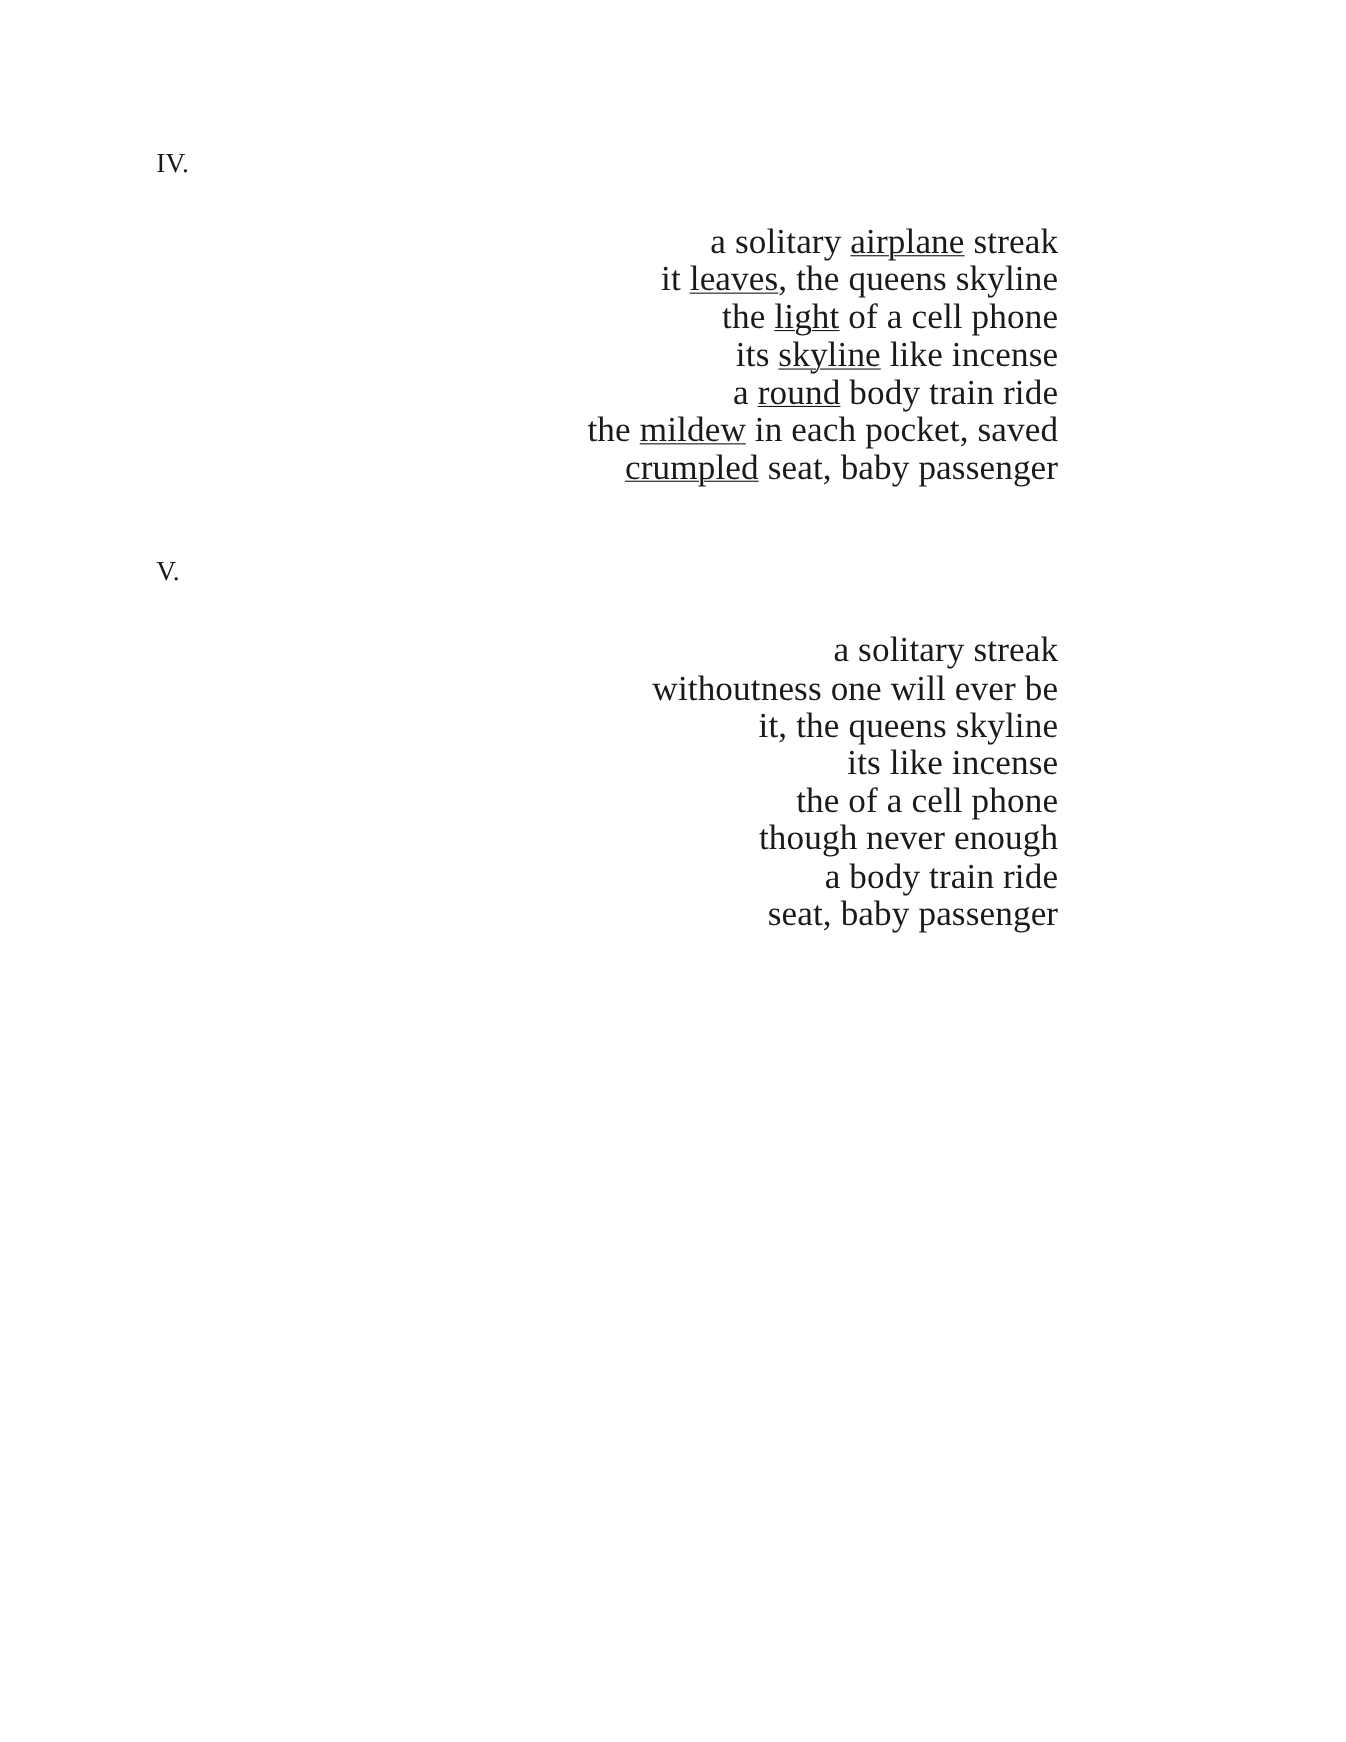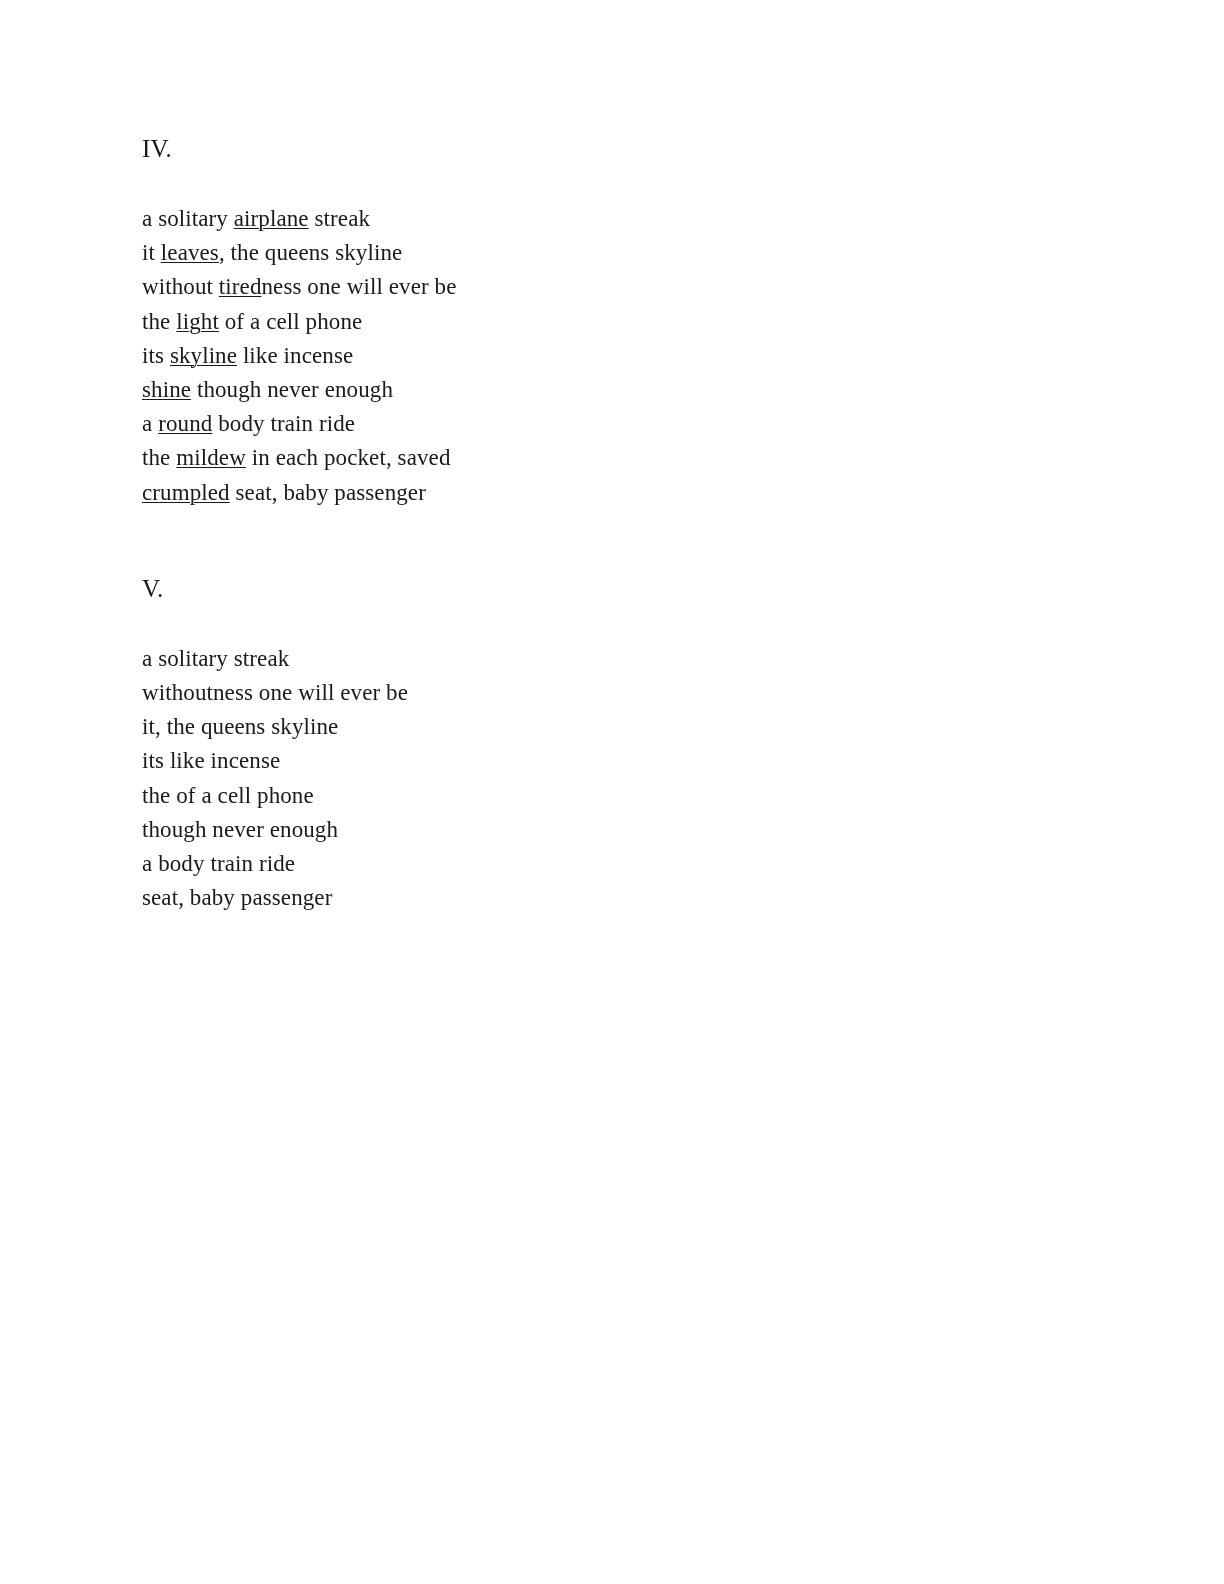--- a/index.html
+++ b/index.html
@@ -32,23 +32,24 @@
   .section {
     margin-bottom: 62px;
   }
   .section-number {
     font-size: 25px;
     line-height: 34px;
     letter-spacing: 0.2px;
     margin-bottom: 36px;
   }
   .poem {
-    font-size: 23px;
+    font-size: 32px;
     line-height: 34.2px;
     letter-spacing: 0.1px;
+    text-align: right;
   }
   .poem-line {
     white-space: pre-wrap;
     min-height: 34px;
   }
   .u {
     text-decoration: underline;
     text-decoration-thickness: 1px;
     text-underline-offset: 2px;
   }
@@ -57,24 +58,22 @@
 <body>
 
 <div class="page">
   <div class="content">
 
     <div class="section">
       <div class="section-number">IV.</div>
       <div class="poem">
         <div class="poem-line"><span>a solitary </span><span class="u">airplane</span><span> streak</span></div>
         <div class="poem-line"><span>it </span><span class="u">leaves</span><span>, the queens skyline</span></div>
-        <div class="poem-line"><span>without </span><span class="u">tired</span><span>ness one will ever be</span></div>
         <div class="poem-line"><span>the </span><span class="u">light</span><span> of a cell phone</span></div>
         <div class="poem-line"><span>its </span><span class="u">skyline</span><span> like incense</span></div>
-        <div class="poem-line"><span class="u">shine</span><span> though never enough</span></div>
         <div class="poem-line"><span>a </span><span class="u">round</span><span> body train ride</span></div>
         <div class="poem-line"><span>the </span><span class="u">mildew</span><span> in each pocket, saved</span></div>
         <div class="poem-line"><span class="u">crumpled</span><span> seat, baby passenger</span></div>
       </div>
     </div>
 
     <div class="section">
       <div class="section-number">V.</div>
       <div class="poem">
         <div class="poem-line"><span>a solitary streak</span></div>

